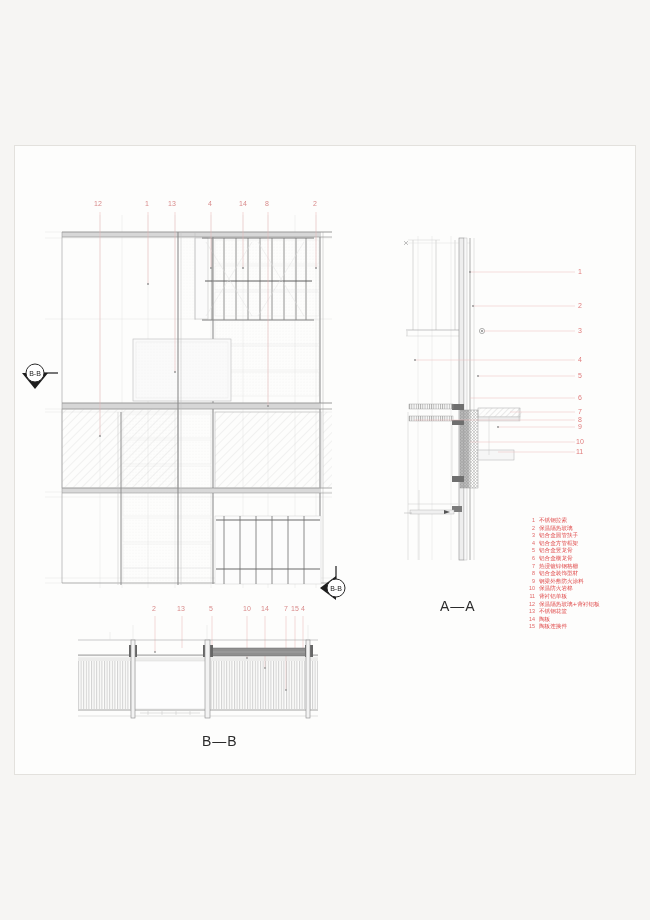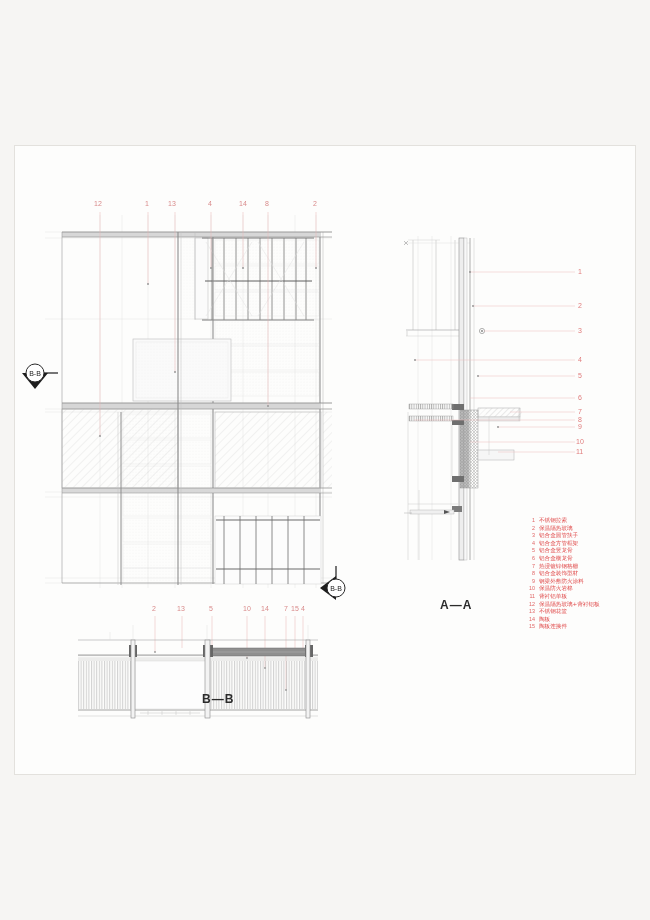--- a/index.html
+++ b/index.html
@@ -6,22 +6,22 @@
   body {
     width:650px; height:920px; background:#f6f5f3;
     font-family:"Liberation Sans", sans-serif; overflow:hidden;
   }
   #sheet { position:absolute; left:14px; top:145px; width:622px; height:630px;
            background:#fdfdfc; border:1px solid #e3e1dd; }
   #canvas { position:absolute; left:0; top:0; width:650px; height:920px; }
 
   .cal-num { position:absolute; font-size:7px; color:#d98b8b; letter-spacing:0; }
   .cal-num.r { color:#e07c7c; }
-  .view-label { position:absolute; font-size:12px; color:#2b2b2b;
-                font-family:"Liberation Sans", sans-serif; letter-spacing:1px;font-weight:bold; }
+  .view-label { position:absolute; font-size:14px; color:#2b2b2b;
+                font-family:"Liberation Sans", sans-serif; letter-spacing:1px; }
 
   
   #legend { position:absolute; left:520px; top:517px; width:118px; }
   #legend .row { display:flex; align-items:flex-start; height:7.6px; }
   #legend .idx { width:15px; text-align:right; font-size:5.4px; color:#e06666;
                  font-family:"Liberation Sans", sans-serif; line-height:7.6px; }
   #legend .txt { margin-left:4px; font-size:5.6px; color:#e04b4b; line-height:7.6px;
                  white-space:nowrap; font-family:"DejaVu Sans", sans-serif; }
 </style>
 </head>
@@ -400,21 +400,21 @@
 <div class="cal-num" style="left:152px; top:605px;">2</div>
 <div class="cal-num" style="left:177px; top:605px;">13</div>
 <div class="cal-num" style="left:209px; top:605px;">5</div>
 <div class="cal-num" style="left:243px; top:605px;">10</div>
 <div class="cal-num" style="left:261px; top:605px;">14</div>
 <div class="cal-num" style="left:284px; top:605px;">7</div>
 <div class="cal-num" style="left:291px; top:605px;">15</div>
 <div class="cal-num" style="left:301px; top:605px;">4</div>
 
 <div class="view-label" style="left:440px; top:598px;">A—A</div>
-<div class="view-label" style="left:202px; top:692px;">B—B</div>
+<div class="view-label" style="left:202px; top:733px;">B—B</div>
 
 <div id="legend">
   <div class="row">
       <span class="idx">1</span>
       <span class="txt">不锈钢拉索</span>
     </div>
   <div class="row">
       <span class="idx">2</span>
       <span class="txt">保温隔热玻璃</span>
     </div>

